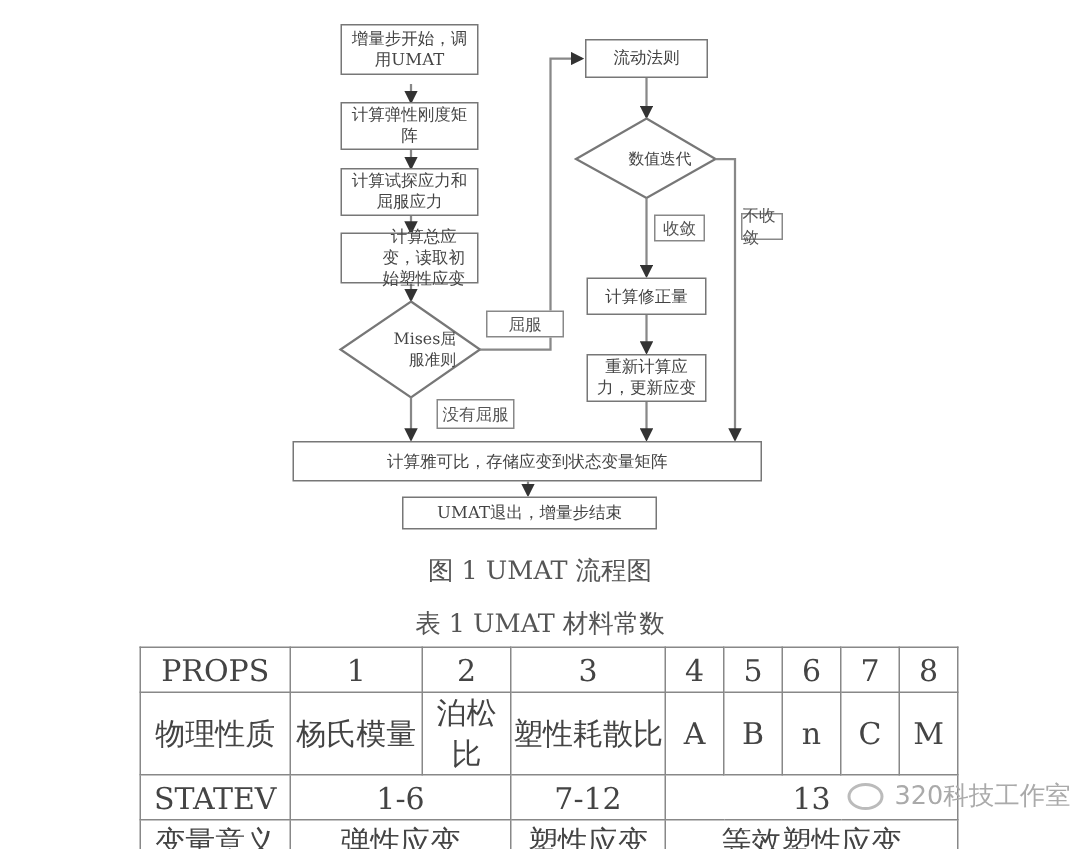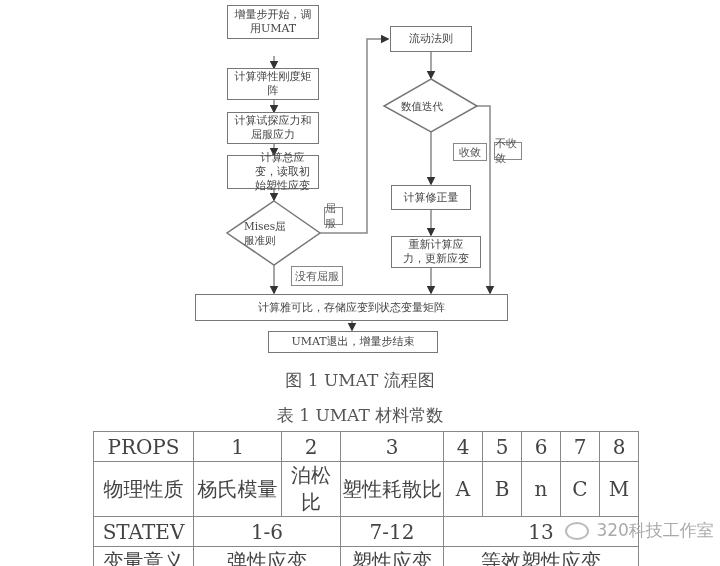--- a/index.html
+++ b/index.html
@@ -4,21 +4,21 @@
 <style>
   html, body { margin:0; padding:0; background:#ffffff; }
   body { width:720px; height:566px; position:relative; overflow:hidden;
          font-family:"DejaVu Serif", "Liberation Serif", serif; color:#333; }
   svg { position:absolute; left:0; top:0; }
   .box { position:absolute; box-sizing:border-box; border:1.5px solid #777; background:#fff;
          display:flex; align-items:center; justify-content:center; text-align:center;
          font-size:11px; line-height:14px; color:#444; padding:0 3px; }
   .label { position:absolute; box-sizing:border-box; border:1.5px solid #888; background:#fff;
            font-size:11px; color:#555; display:flex; align-items:center; justify-content:center; }
-  .dtext { position:absolute; font-size:10.5px; line-height:14px; color:#444; text-align:left; }
+  .dtext { position:absolute; font-size:10.5px; line-height:14px; color:#444; text-align:right; }
   .caption { position:absolute; font-size:17px; color:#555; width:720px; text-align:center; }
   table.props { position:absolute; left:93px; top:431px; border-collapse:collapse;
                 font-size:20px; color:#444; }
   table.props td { border:1.5px solid #888; text-align:center; height:29px; padding:0; }
   .wm { position:absolute; left:565px; top:519px; font-size:17px; color:#aaa;
         font-family:"DejaVu Sans", sans-serif; letter-spacing:0px; }
 </style>
 </head>
 <body>
 
@@ -50,51 +50,51 @@
     <polyline points="477,106 490,106 490,293" marker-end="url(#ah)"></polyline>
 
     <line x1="431" y1="210" x2="431" y2="235" marker-end="url(#ah)"></line>
 
     <line x1="431" y1="267" x2="431" y2="293" marker-end="url(#ah)"></line>
 
     <line x1="352" y1="320" x2="352" y2="330" marker-end="url(#ah)"></line>
   </g>
 </svg>
 
-<div class="box" style="left:227px;top:5px;width:92px;height:34px;">
+<div class="box" style="left:227px;top:16px;width:92px;height:34px;">
     <span>增量步开始，调用UMAT</span>
   </div>
 <div class="box" style="left:227px;top:68px;width:92px;height:32px;">
     <span>计算弹性刚度矩阵</span>
   </div>
 <div class="box" style="left:227px;top:112px;width:92px;height:32px;">
     <span>计算试探应力和屈服应力</span>
   </div>
 <div class="box" style="left:227px;top:155px;width:92px;height:34px;padding-left:22px;">
     <span>计算总应变，读取初始塑性应变</span>
   </div>
 
 <div class="dtext" style="left:244px;top:219px;width:60px;">
   <div>Mises屈</div>
   <div>服准则</div>
 </div>
 
-<div class="label" style="left:324px;top:207px;width:19px;height:18px;">屈服</div>
+<div class="label" style="left:324px;top:207px;width:52px;height:18px;">屈服</div>
 <div class="label" style="left:277px;top:266px;width:52px;height:20px;margin-left:14px;">没有屈服</div>
 
 <div class="box" style="left:390px;top:26px;width:82px;height:26px;">
     <span>流动法则</span>
   </div>
 <div class="dtext" style="left:401px;top:99px;width:60px;">数值迭代</div>
-<div class="label" style="left:453px;top:143px;width:34px;height:18px;">收敛</div>
+<div class="label" style="left:436px;top:143px;width:34px;height:18px;">收敛</div>
 <div class="label" style="left:494px;top:142px;width:28px;height:18px;">不收敛</div>
 <div class="box" style="left:391px;top:185px;width:80px;height:25px;">
     <span>计算修正量</span>
   </div>
-<div class="box" style="left:391px;top:236px;width:90px;height:32px;">
+<div class="box" style="left:391px;top:236px;width:80px;height:32px;">
   <div>
     <div>重新计算应</div>
     <div>力，更新应变</div>
   </div>
 </div>
 
 <div class="box" style="left:195px;top:294px;width:313px;height:27px;">
     <span>计算雅可比，存储应变到状态变量矩阵</span>
   </div>
 <div class="box" style="left:268px;top:331px;width:170px;height:22px;">

